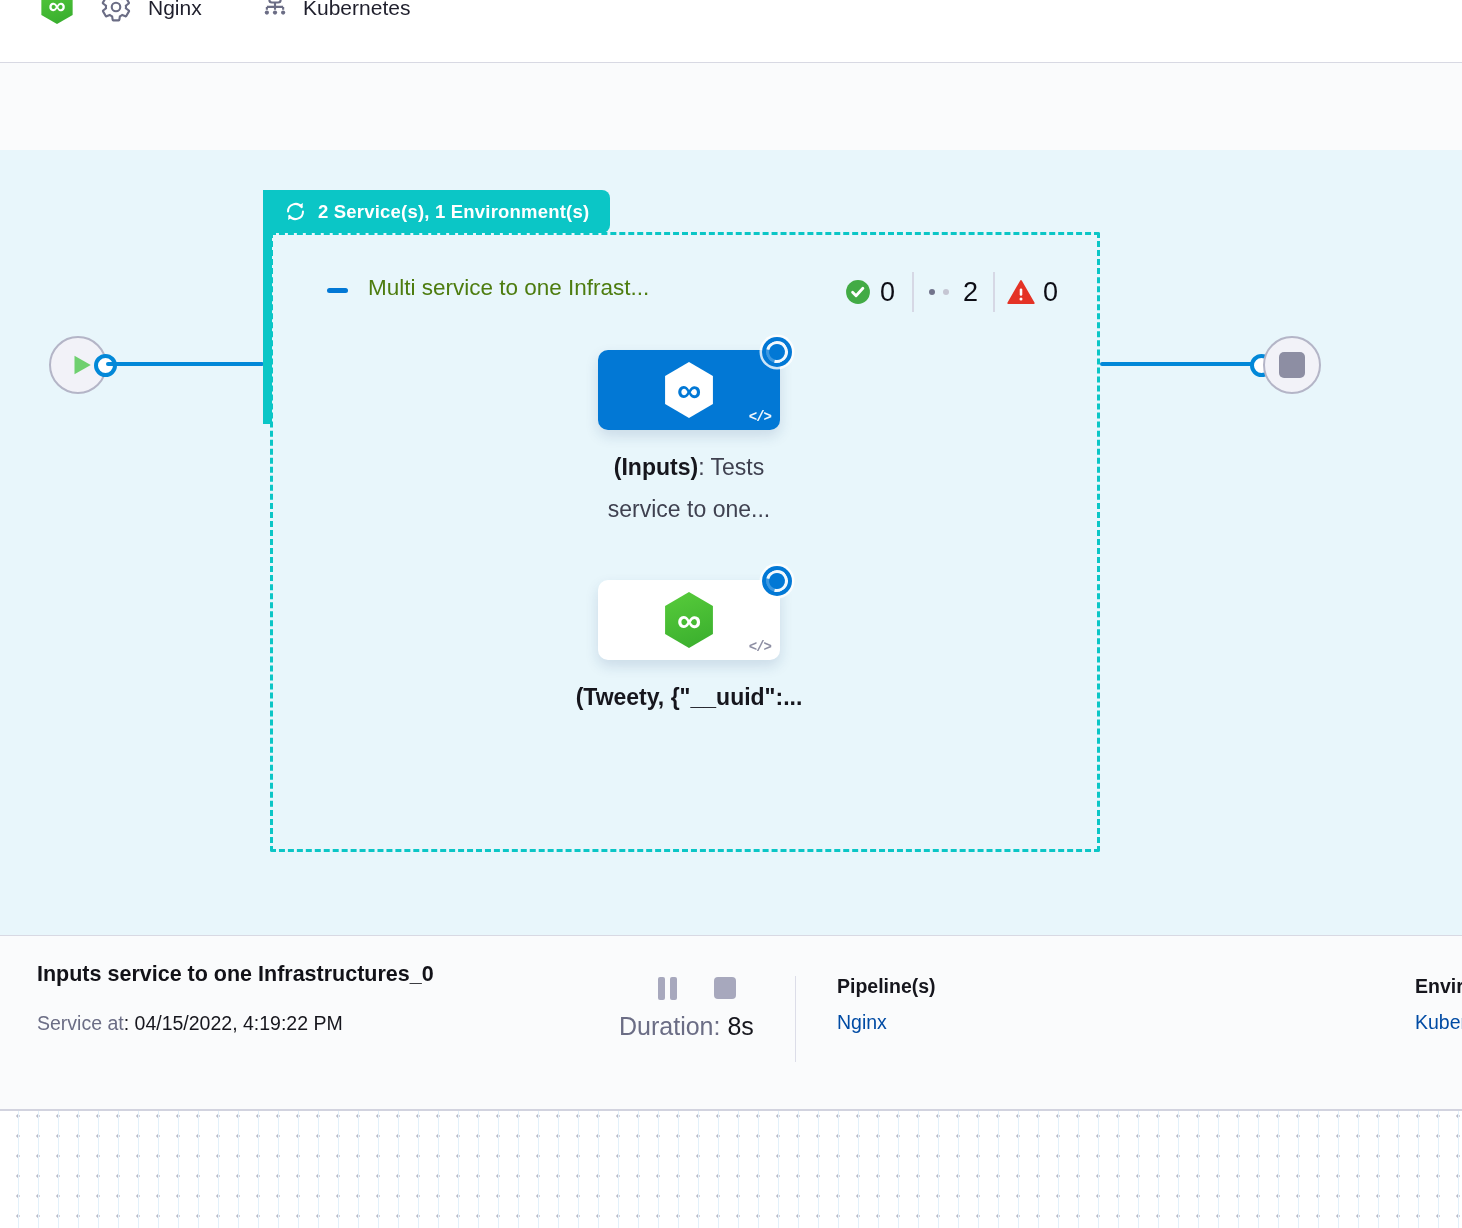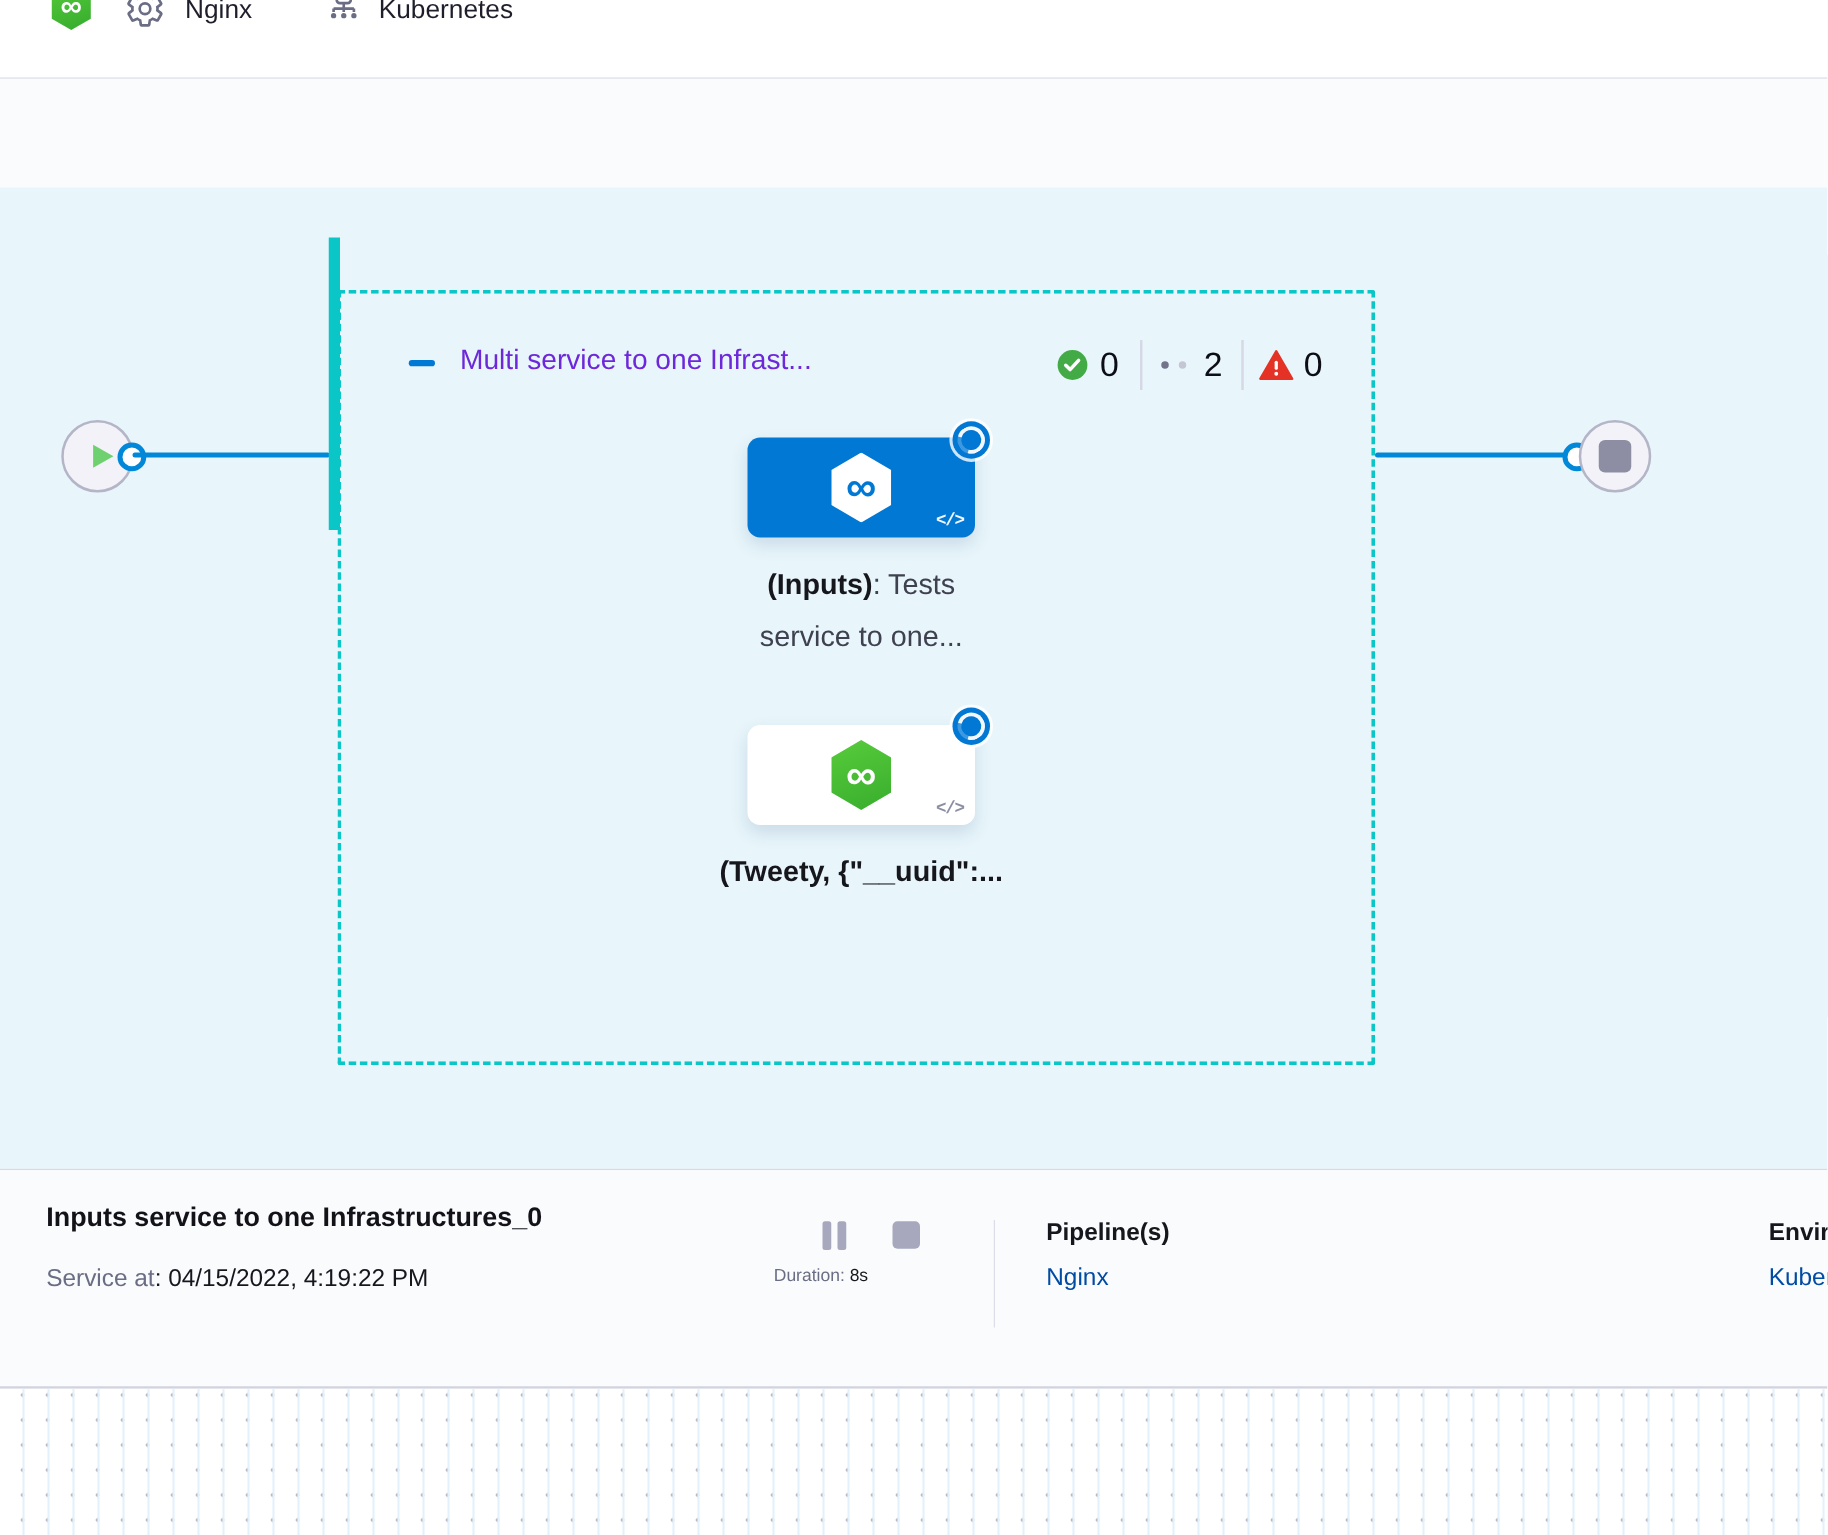--- a/index.html
+++ b/index.html
@@ -40,21 +40,21 @@
     background:#0bc6c6; }
   .group-badge { position:absolute; left:263px; top:40px; height:43px;
     background:#0bc6c6; border-radius:8px 8px 8px 0; display:flex; align-items:center;
     gap:11px; padding:0 21px; z-index:3; }
   .group-badge .g-label { color:#fff; font-size:18.5px; font-weight:600; letter-spacing:.2px; }
   .stage-box { position:absolute; left:270px; top:82px; width:830px; height:620px;
     border:3px dashed #0bc6c6; border-radius:2px; }
   .minus-btn { position:absolute; left:327px; top:138px; width:21px; height:5px;
     border-radius:3px; background:#0278d5; cursor:pointer; }
   .stage-title { position:absolute; left:368px; top:125px; font-size:22.5px;
-    font-weight:500; color:#6d28d9; }
+    font-weight:500; color:#4d7c0f; }
   .counts { position:absolute; left:845px; top:119px; height:46px; display:flex;
     align-items:center; }
   .counts .num { font-size:27px; color:#0d0d15; }
   .counts .vdiv { width:2px; height:40px; background:#d6d8e5; }
   .dot-a { width:6px; height:6px; border-radius:50%; background:#72748c; }
   .dot-b { width:6px; height:6px; border-radius:50%; background:#c5c6d3; }
   .node-card { position:absolute; width:182px; height:80px; border-radius:10px;
     display:flex; align-items:center; justify-content:center; cursor:pointer;
     box-shadow:0 6px 14px rgba(20,60,110,.14); }
   .card-blue { background:#0278d5; }
@@ -82,21 +82,21 @@
   
   .footer { position:absolute; left:0; top:935px; width:1462px; height:176px;
     background:#fafbfc; border-top:1px solid #d8d9e3; border-bottom:2px solid #d2d3df; }
   .exec-title { position:absolute; left:37px; top:26px; font-size:21.5px; font-weight:700;
     color:#121218; }
   .started { position:absolute; left:37px; top:76px; font-size:19.5px; }
   .lbl-gray { color:#6b6d85; } .val-dark { color:#16161d; }
   .ctl-btn { position:absolute; top:41px; cursor:pointer; display:flex; gap:5px; }
   .pbar { width:7px; height:23px; background:#a7a8bd; border-radius:2px; }
   .sq { width:22px; height:22px; background:#a7a8bd; border-radius:4px; }
-  .duration { position:absolute; left:619px; top:76px; font-size:14px; }
+  .duration { position:absolute; left:619px; top:76px; font-size:25px; }
   .f-sep { position:absolute; left:795px; top:40px; width:1px; height:86px; background:#dcdde8; }
   .f-col { position:absolute; top:39px; font-size:19.5px; }
   .f-col .f-head { font-weight:700; color:#16161d; }
   .f-col .f-link { margin-top:13px; color:#004ba4; cursor:pointer; }
 
   
   .grid { position:absolute; left:0; top:1111px; width:1462px; height:117px;
     background-color:#ffffff;
     background-image:
       linear-gradient(to right, #e3f1fa 1.5px, transparent 1.5px),
@@ -185,20 +185,31 @@
       <span>
         <svg width="26" height="26" viewBox="0 0 24 24" style="margin-left:6px;">
           <path d="M6 3.5 21 12 6 20.5z" fill="#6fd06f"></path>
         </svg>
       </span>
     </div>
     <div class="port" style="left:94px; top:204px;"></div>
     <div class="edge" style="left:106px; top:212px; width:158px;"></div>
 
     <div class="teal-strip"></div>
+    <div class="group-badge">
+      <span>
+        <svg width="23" height="23" viewBox="0 0 24 24" fill="none" stroke="#fff" stroke-width="2.1" stroke-linecap="round">
+          <path d="M19.8 12a7.8 7.8 0 0 1-14.2 4.5"></path>
+          <path d="M4.2 12a7.8 7.8 0 0 1 14.2-4.5"></path>
+          <path d="M19.7 3.2l-.4 4.5-4.2-1.6z" fill="#fff" stroke="none"></path>
+          <path d="M4.3 20.8l.4-4.5 4.2 1.6z" fill="#fff" stroke="none"></path>
+        </svg>
+      </span>
+      <span class="g-label">2 Service(s), 1 Environment(s)</span>
+    </div>
 
     <div class="stage-box"></div>
 
     <div class="minus-btn"></div>
     <div class="stage-title">Multi service to one Infrast...</div>
 
     <div class="counts">
       <span style="margin-right:9px;">
         <svg width="26" height="26" viewBox="0 0 24 24">
           <circle cx="12" cy="12" r="11" fill="#42ab45"></circle>

